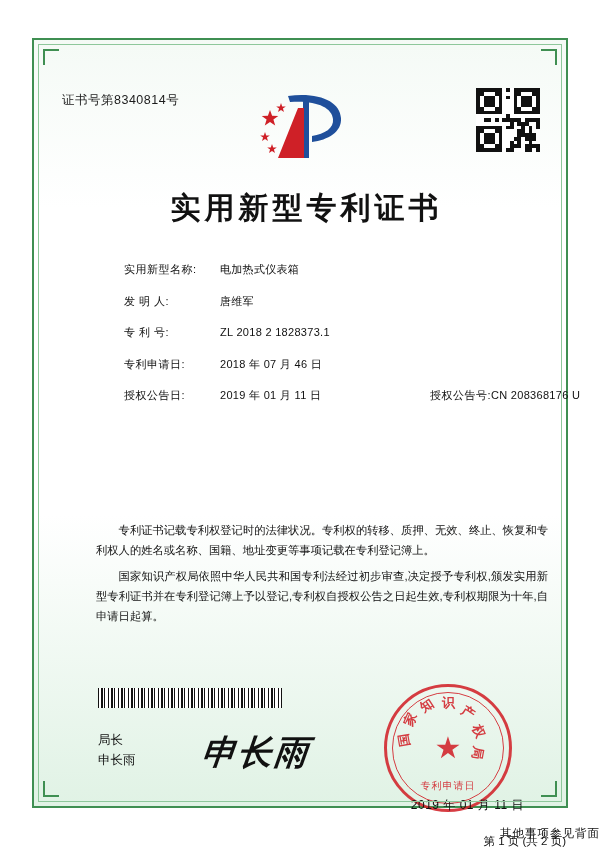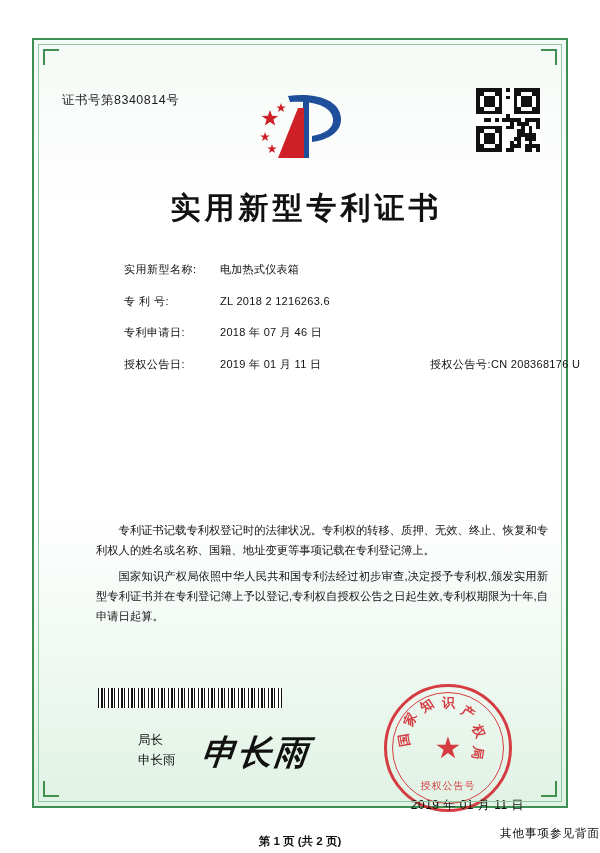--- a/index.html
+++ b/index.html
@@ -172,21 +172,20 @@
     );
   }
 
   .signer {
     position: absolute;
     left: 64px;
     top: 690px;
     font-size: 12.5px;
     line-height: 20px;
     color: #111111;
-    margin-left: 40px;
   }
   .handwriting {
     position: absolute;
     left: 168px;
     top: 690px;
     font-family: "DejaVu Serif", "Liberation Serif", serif;
     font-size: 34px;
     font-style: italic;
     font-weight: bold;
     color: #111111;
@@ -252,24 +251,23 @@
     top: 757px;
     font-size: 12px;
     color: #111111;
     letter-spacing: 0.5px;
   }
 
   .page-num {
     position: absolute;
     left: 0; right: 0;
     top: 794px;
-    text-align: center;
+    text-align: right;
     font-size: 11.5px;
     color: #111111;
-    font-weight: bold;
   }
   .footnote {
     position: absolute;
     left: 0; right: 0;
     top: 826px;
     text-align: right;
     font-size: 11.5px;
     color: #111111;
     letter-spacing: 1px;
   }
@@ -596,22 +594,26 @@
     </div>
 
     <div class="title">实用新型专利证书</div>
 
     <div class="fields">
       <div class="field-row">
         <div class="field-label">实用新型名称:</div>
         <div class="field-value">电加热式仪表箱</div>
       </div>
       <div class="field-row">
+        <div class="field-label">发 明 人:</div>
+        <div class="field-value">唐维军</div>
+      </div>
+      <div class="field-row">
         <div class="field-label">专 利 号:</div>
-        <div class="field-value">ZL 2018 2 1216263.6</div>
+        <div class="field-value">ZL 2018 2 1828373.1</div>
       </div>
       <div class="field-row">
         <div class="field-label">专利申请日:</div>
         <div class="field-value">2018 年 07 月 46 日</div>
       </div>
       <div class="field-row two">
         <div class="field-label">授权公告日:</div>
         <div class="field-value">2019 年 01 月 11 日</div>
         <div class="field-label2">授权公告号:</div>
         <div class="field-value2">CN 208368176 U</div>
@@ -635,21 +637,21 @@
       <div class="seal-star">★</div>
       <div class="seal-text" id="sealtext">
           <span style="left: 0px; top: 0px; transform: translate(9.69884px, 60.9878px) rotate(-100deg);">国</span>
           <span style="left: 0px; top: 0px; transform: translate(12.7621px, 34.7803px) rotate(-66.6667deg);">家</span>
           <span style="left: 0px; top: 0px; transform: translate(29.7226px, 14.5676px) rotate(-33.3333deg);">知</span>
           <span style="left: 0px; top: 0px; transform: translate(55px, 7px) rotate(0deg);">识</span>
           <span style="left: 0px; top: 0px; transform: translate(80.2774px, 14.5676px) rotate(33.3333deg);">产</span>
           <span style="left: 0px; top: 0px; transform: translate(97.2379px, 34.7803px) rotate(66.6667deg);">权</span>
           <span style="left: 0px; top: 0px; transform: translate(100.301px, 60.9878px) rotate(100deg);">局</span>
         </div>
-      <div class="seal-bottom">授权公告号</div>
+      <div class="seal-bottom">专利申请日</div>
     </div>
     <div class="seal-date">2019 年 01 月 11 日</div>
 
     <div class="page-num">第 1 页 (共 2 页)</div>
   </div>
 
   <div class="footnote">其他事项参见背面</div>
 </div>
 
 </body></html>

